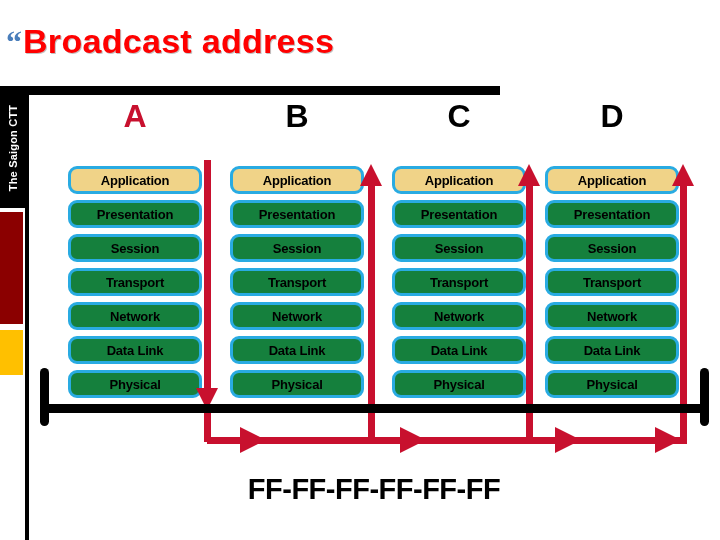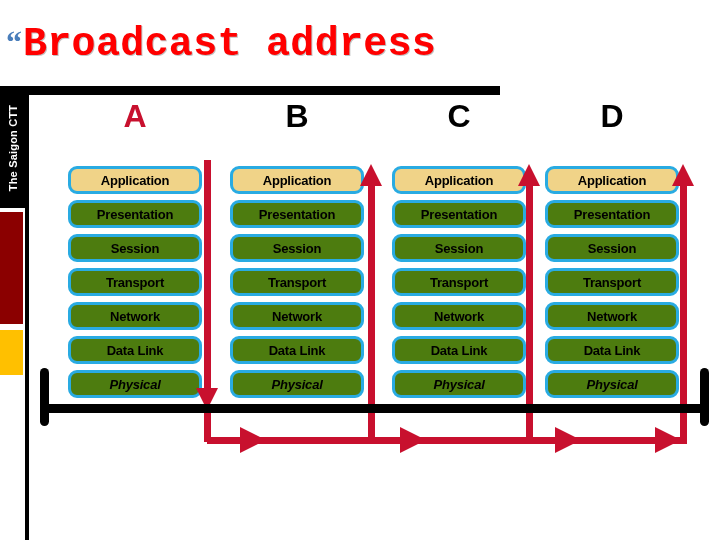--- a/index.html
+++ b/index.html
@@ -84,22 +84,22 @@
     color: #4A7EBB;
     font-family: "Liberation Serif", serif;
     font-size: 32px;
     font-weight: bold;
     line-height: 1;
     margin-right: 1px;
     margin-top: 2px;
   }
   .title-text {
     color: #FF0000;
-    font-family: Liberation Mono, monospace;
-    font-size: 40px;
+    font-family: Liberation Sans, sans-serif;
+    font-size: 34px;
     font-weight: bold;
     line-height: 1.05;
     letter-spacing: 0.3px;
     text-shadow: 1px 1px 0 rgba(120,120,120,0.45);
     white-space: nowrap;
   }
   .title-underbar {
     position: absolute;
     left: 0;
     top: 86px;
@@ -129,35 +129,35 @@
     top: 66px;
     left: 0;
     width: 134px;
   }
   .layer {
     box-sizing: border-box;
     height: 28px;
     margin-bottom: 6px;
     border: 3px solid #29ABE2;
     border-radius: 9px;
-    background: #4d7c0f;
+    background: #15803d;
     color: #000000;
     font-family: "Liberation Sans", sans-serif;
     font-size: 13px;
     font-weight: bold;
     display: flex;
     align-items: center;
     justify-content: center;
     white-space: nowrap;
     letter-spacing: -0.2px;
   }
   .layer.highlight {
     background: #F0D388;
   }
-  .layer:last-child { margin-bottom: 16px; font-style: italic; }
+  .layer:last-child { margin-bottom: 16px; }
 
   
   .red-line {
     position: absolute;
     width: 7px;
     background: #C8102E;
   }
   .arrow-up-head {
     position: absolute;
     width: 0;
@@ -312,14 +312,15 @@
   <div class="red-bus"></div>
   <div class="bus-arrow-head" style="left:240px; top:427px;"></div>
   <div class="bus-arrow-head" style="left:400px; top:427px;"></div>
   <div class="bus-arrow-head" style="left:555px; top:427px;"></div>
   <div class="bus-arrow-head" style="left:655px; top:427px;"></div>
 
   <div class="bus-bar"></div>
   <div class="terminator term-left"></div>
   <div class="terminator term-right"></div>
 
+  <div class="mac-caption">FF-FF-FF-FF-FF-FF</div>
 
 </div>
 
 </body></html>

